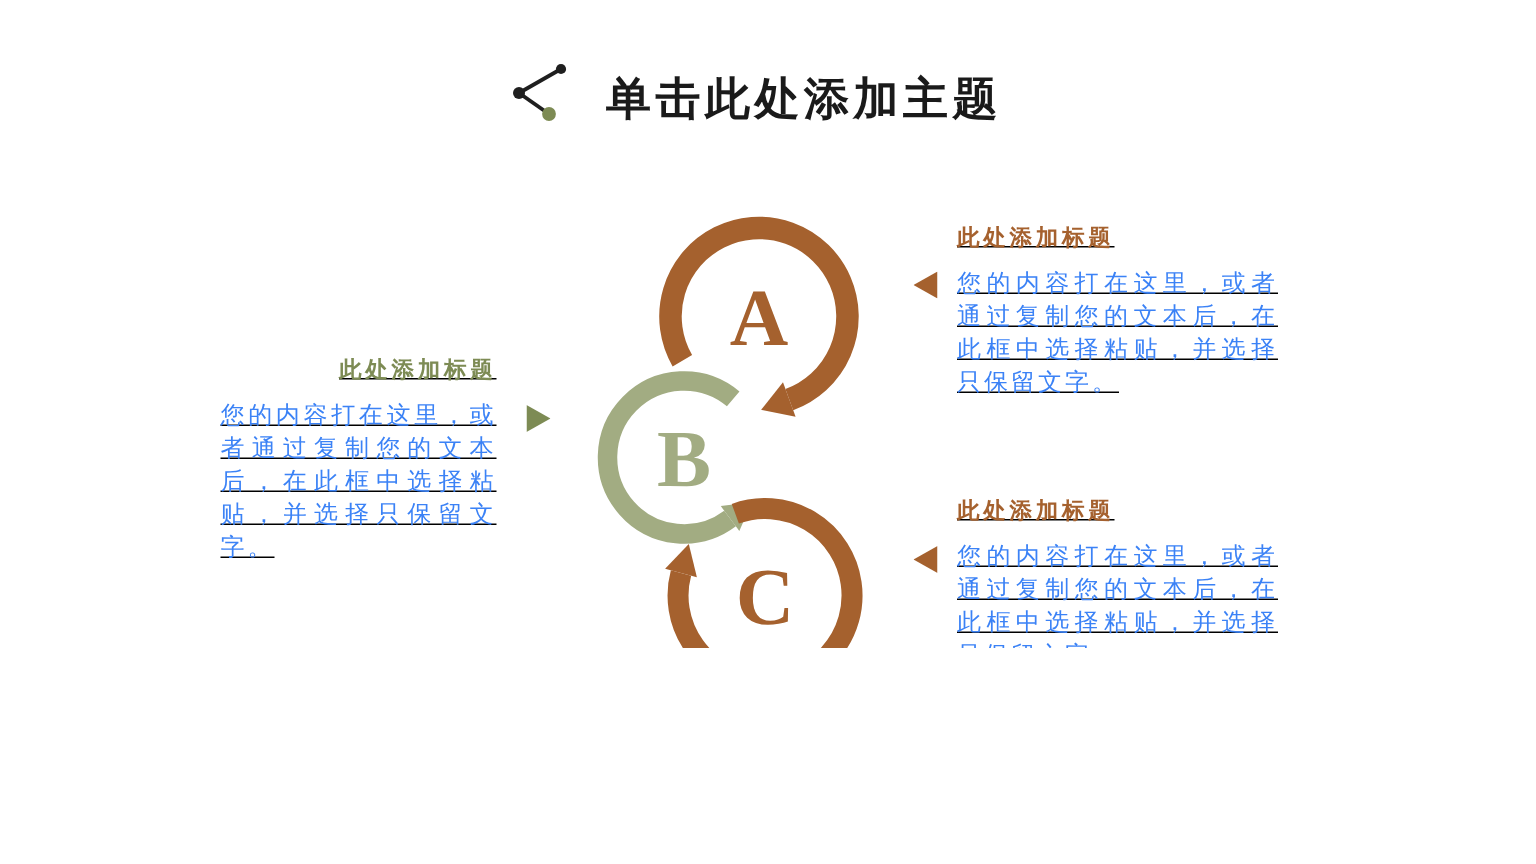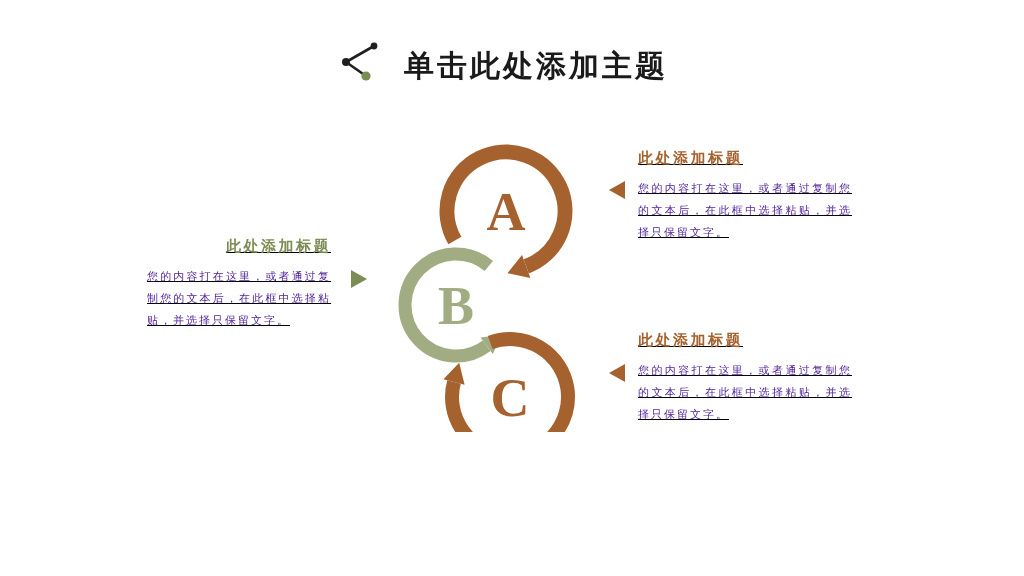--- a/index.html
+++ b/index.html
@@ -15,21 +15,21 @@
   .diagram{position:absolute;left:380px;top:130px;}
   .ring-letter{
     font-family:"Liberation Serif","DejaVu Serif",serif;
     font-weight:bold;font-size:54px;text-anchor:middle;
   }
   .text-block{position:absolute;text-decoration:underline;}
   .text-block h3{
     font-size:15px;font-weight:bold;letter-spacing:2.5px;margin:0 0 9px 0;line-height:21px;
   }
   .text-block p{
-    font-size:11px;line-height:22px;letter-spacing:2px;color:#4c1d95;margin:0;text-align:justify;
+    font-size:16px;line-height:22px;letter-spacing:2px;color:#3b82f6;margin:0;text-align:justify;
   }
   .block-left{left:147px;top:236px;width:184px;}
   .block-left h3{text-align:right;color:#7D8B54;}
   .block-right-top{left:638px;top:148px;width:214px;}
   .block-right-bottom{left:638px;top:330px;width:214px;}
   .block-right-top h3,.block-right-bottom h3{text-align:left;color:#A5612E;}
   .pointer{position:absolute;line-height:0;}
   .pointer-left-block{left:351px;top:270px;}
   .pointer-right-top{left:609px;top:181px;}
   .pointer-right-bottom{left:609px;top:364px;}

